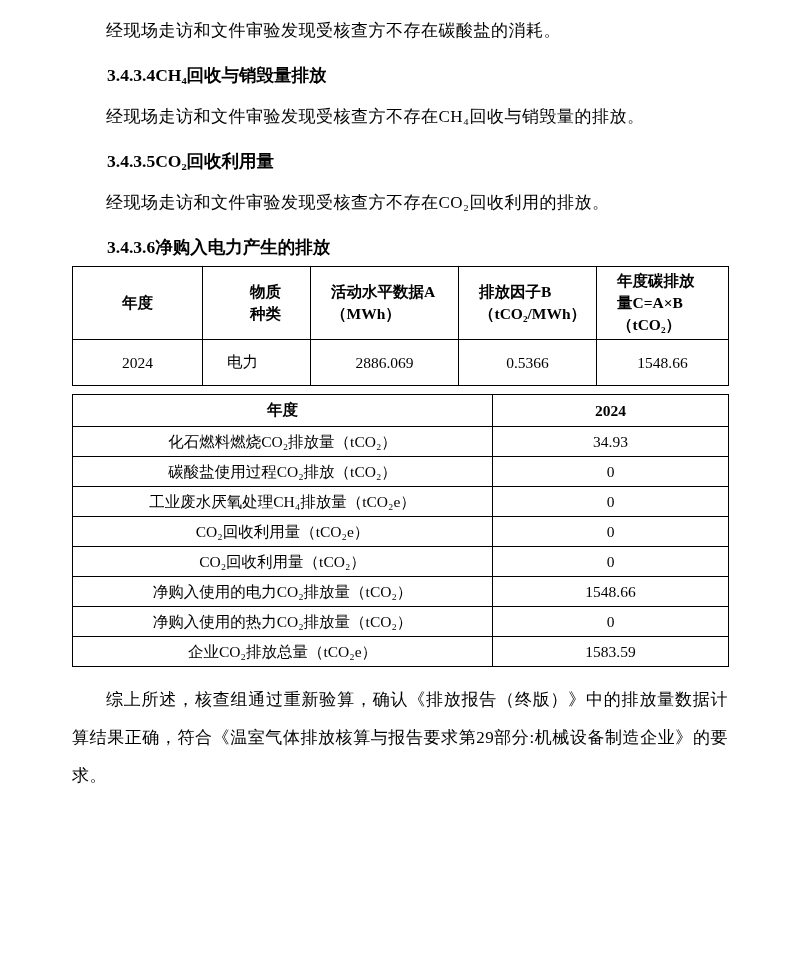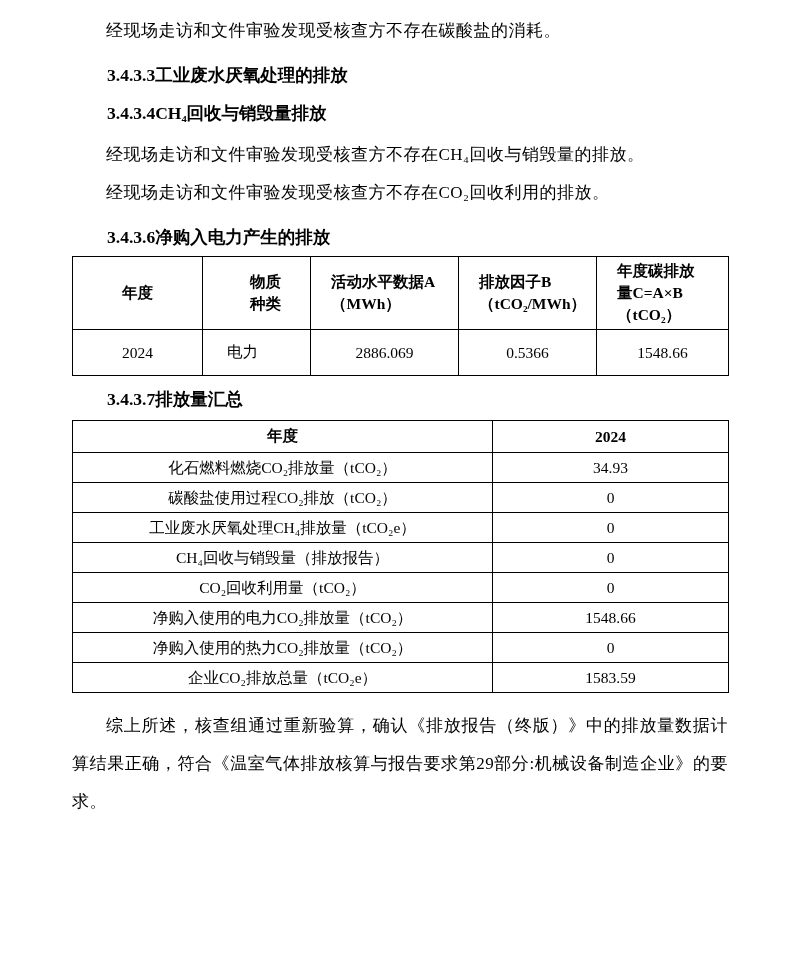--- a/index.html
+++ b/index.html
@@ -80,27 +80,27 @@
 
   .conclusion { margin-top: 14px; }
 </style>
 </head>
 <body>
 
 <div class="page">
 
   <p class="body-text">经现场走访和文件审验发现受核查方不存在碳酸盐的消耗。</p>
 
-  <h3 class="heading">3.4.3.3工业废水厌氧处理的排放</h3>
 
 
   <h3 class="heading">3.4.3.4CH₄回收与销毁量排放</h3>
 
   <p class="body-text">经现场走访和文件审验发现受核查方不存在CH₄回收与销毁量的排放。</p>
 
+  <h3 class="heading">3.4.3.5CO₂回收利用量</h3>
 
   <p class="body-text">经现场走访和文件审验发现受核查方不存在CO₂回收利用的排放。</p>
 
   <h3 class="heading tight-bottom">3.4.3.6净购入电力产生的排放</h3>
 
   <table class="elec-table">
     <colgroup>
       <col style="width: 130px">
       <col style="width: 108px">
       <col style="width: 148px">
@@ -121,21 +121,20 @@
       <tr>
         <td>2024</td>
         <td class="material-cell">电力</td>
         <td>2886.069</td>
         <td>0.5366</td>
         <td>1548.66</td>
       </tr>
     </tbody>
   </table>
 
-  <h3 class="heading tight-top tight-bottom">3.4.3.7排放量汇总</h3>
 
   <table class="summary-table">
     <colgroup>
       <col style="width: 420px">
       <col style="width: 236px">
     </colgroup>
     <thead>
       <tr>
         <th>年度</th>
         <th>2024</th>
@@ -148,21 +147,21 @@
       </tr>
       <tr>
         <td>碳酸盐使用过程CO₂排放（tCO₂）</td>
         <td>0</td>
       </tr>
       <tr>
         <td>工业废水厌氧处理CH₄排放量（tCO₂e）</td>
         <td>0</td>
       </tr>
       <tr>
-        <td>CH₄回收与销毁量（排放报告）</td>
+        <td>CO₂回收利用量（tCO₂e）</td>
         <td>0</td>
       </tr>
       <tr>
         <td>CO₂回收利用量（tCO₂）</td>
         <td>0</td>
       </tr>
       <tr>
         <td>净购入使用的电力CO₂排放量（tCO₂）</td>
         <td>1548.66</td>
       </tr>

